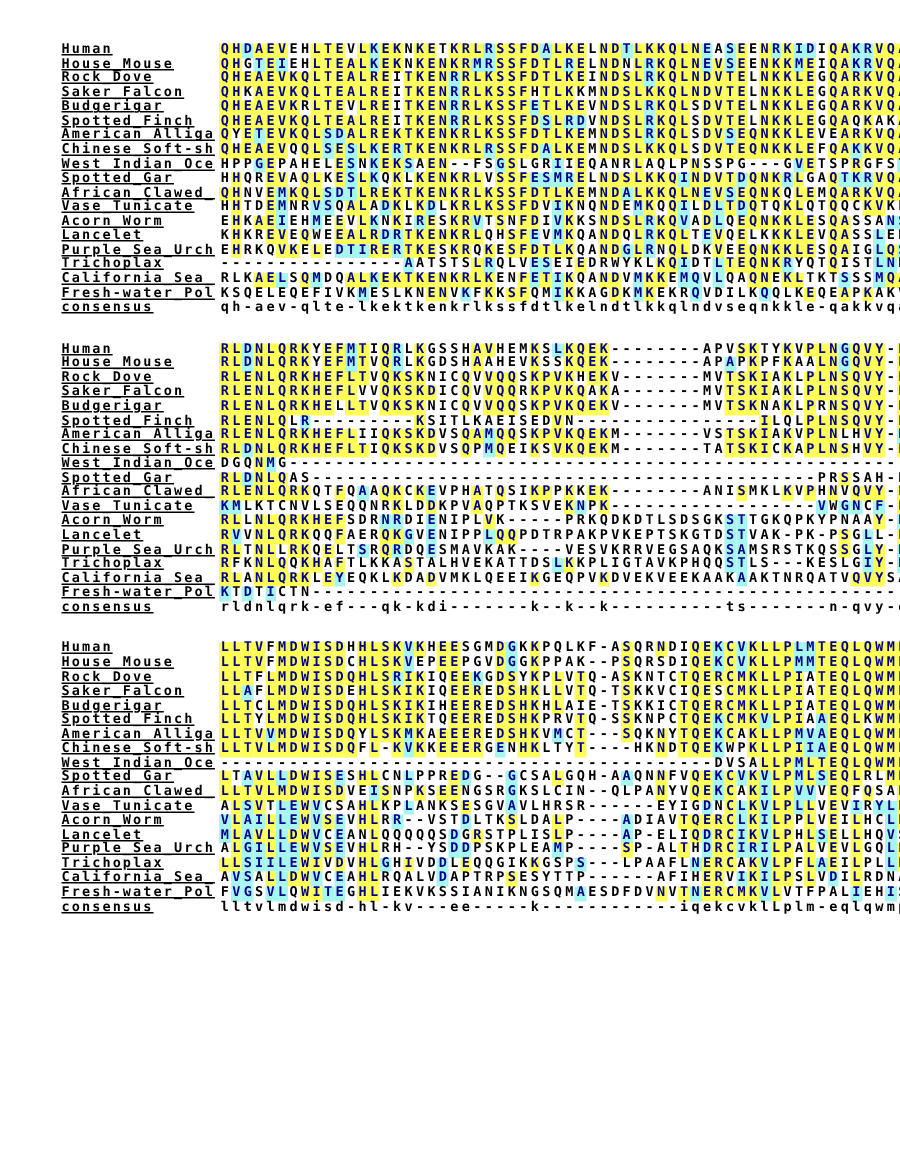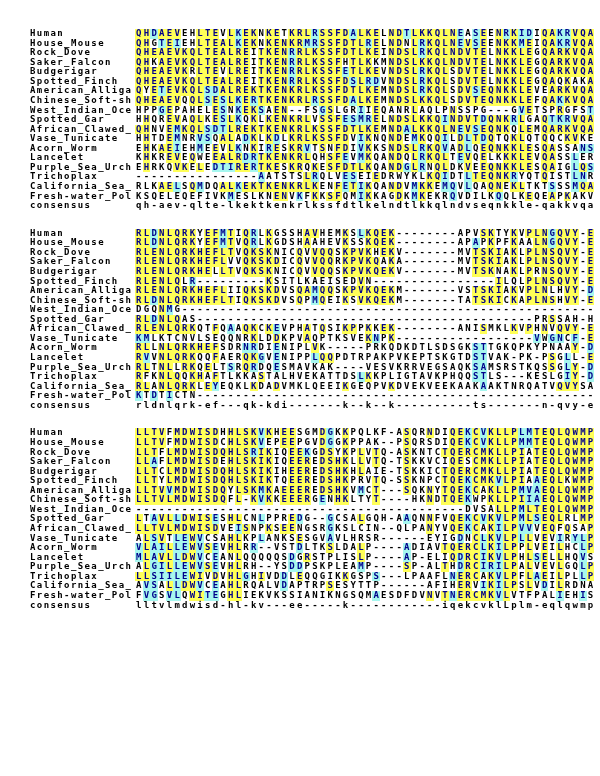--- a/index.html
+++ b/index.html
@@ -1,17 +1,17 @@
 <!DOCTYPE html>
 <html><head>
 <meta charset="utf-8">
 <style>
   html,body{margin:0;padding:0;background:#ffffff;}
   body{width:600px;height:776px;overflow:hidden;font-family:"DejaVu Sans Mono",monospace;}
-  #msa{padding-top:29px;padding-left:30px;}
+  #msa{padding-top:29px;padding-left:41px;text-decoration:underline;}
   .block{margin-bottom:18px;}
   .row{display:flex;height:9.57px;line-height:9.57px;white-space:nowrap;}
   .name{display:inline-block;width:105px;flex:0 0 105px;font-size:9px;font-weight:bold;
         color:#000000;letter-spacing:1.4px;}
   .seq{display:inline-block;font-size:9px;font-weight:bold;color:#000000;}
   .ch{display:inline-block;width:7.66px;text-align:center;color:#000000;}
   .ch.y{background:#ffff57;color:#00008b;}
   .ch.c{background:#a6f7ef;color:#00008b;}
   .consensus .ch{color:#000000;background:transparent;}
 </style>

